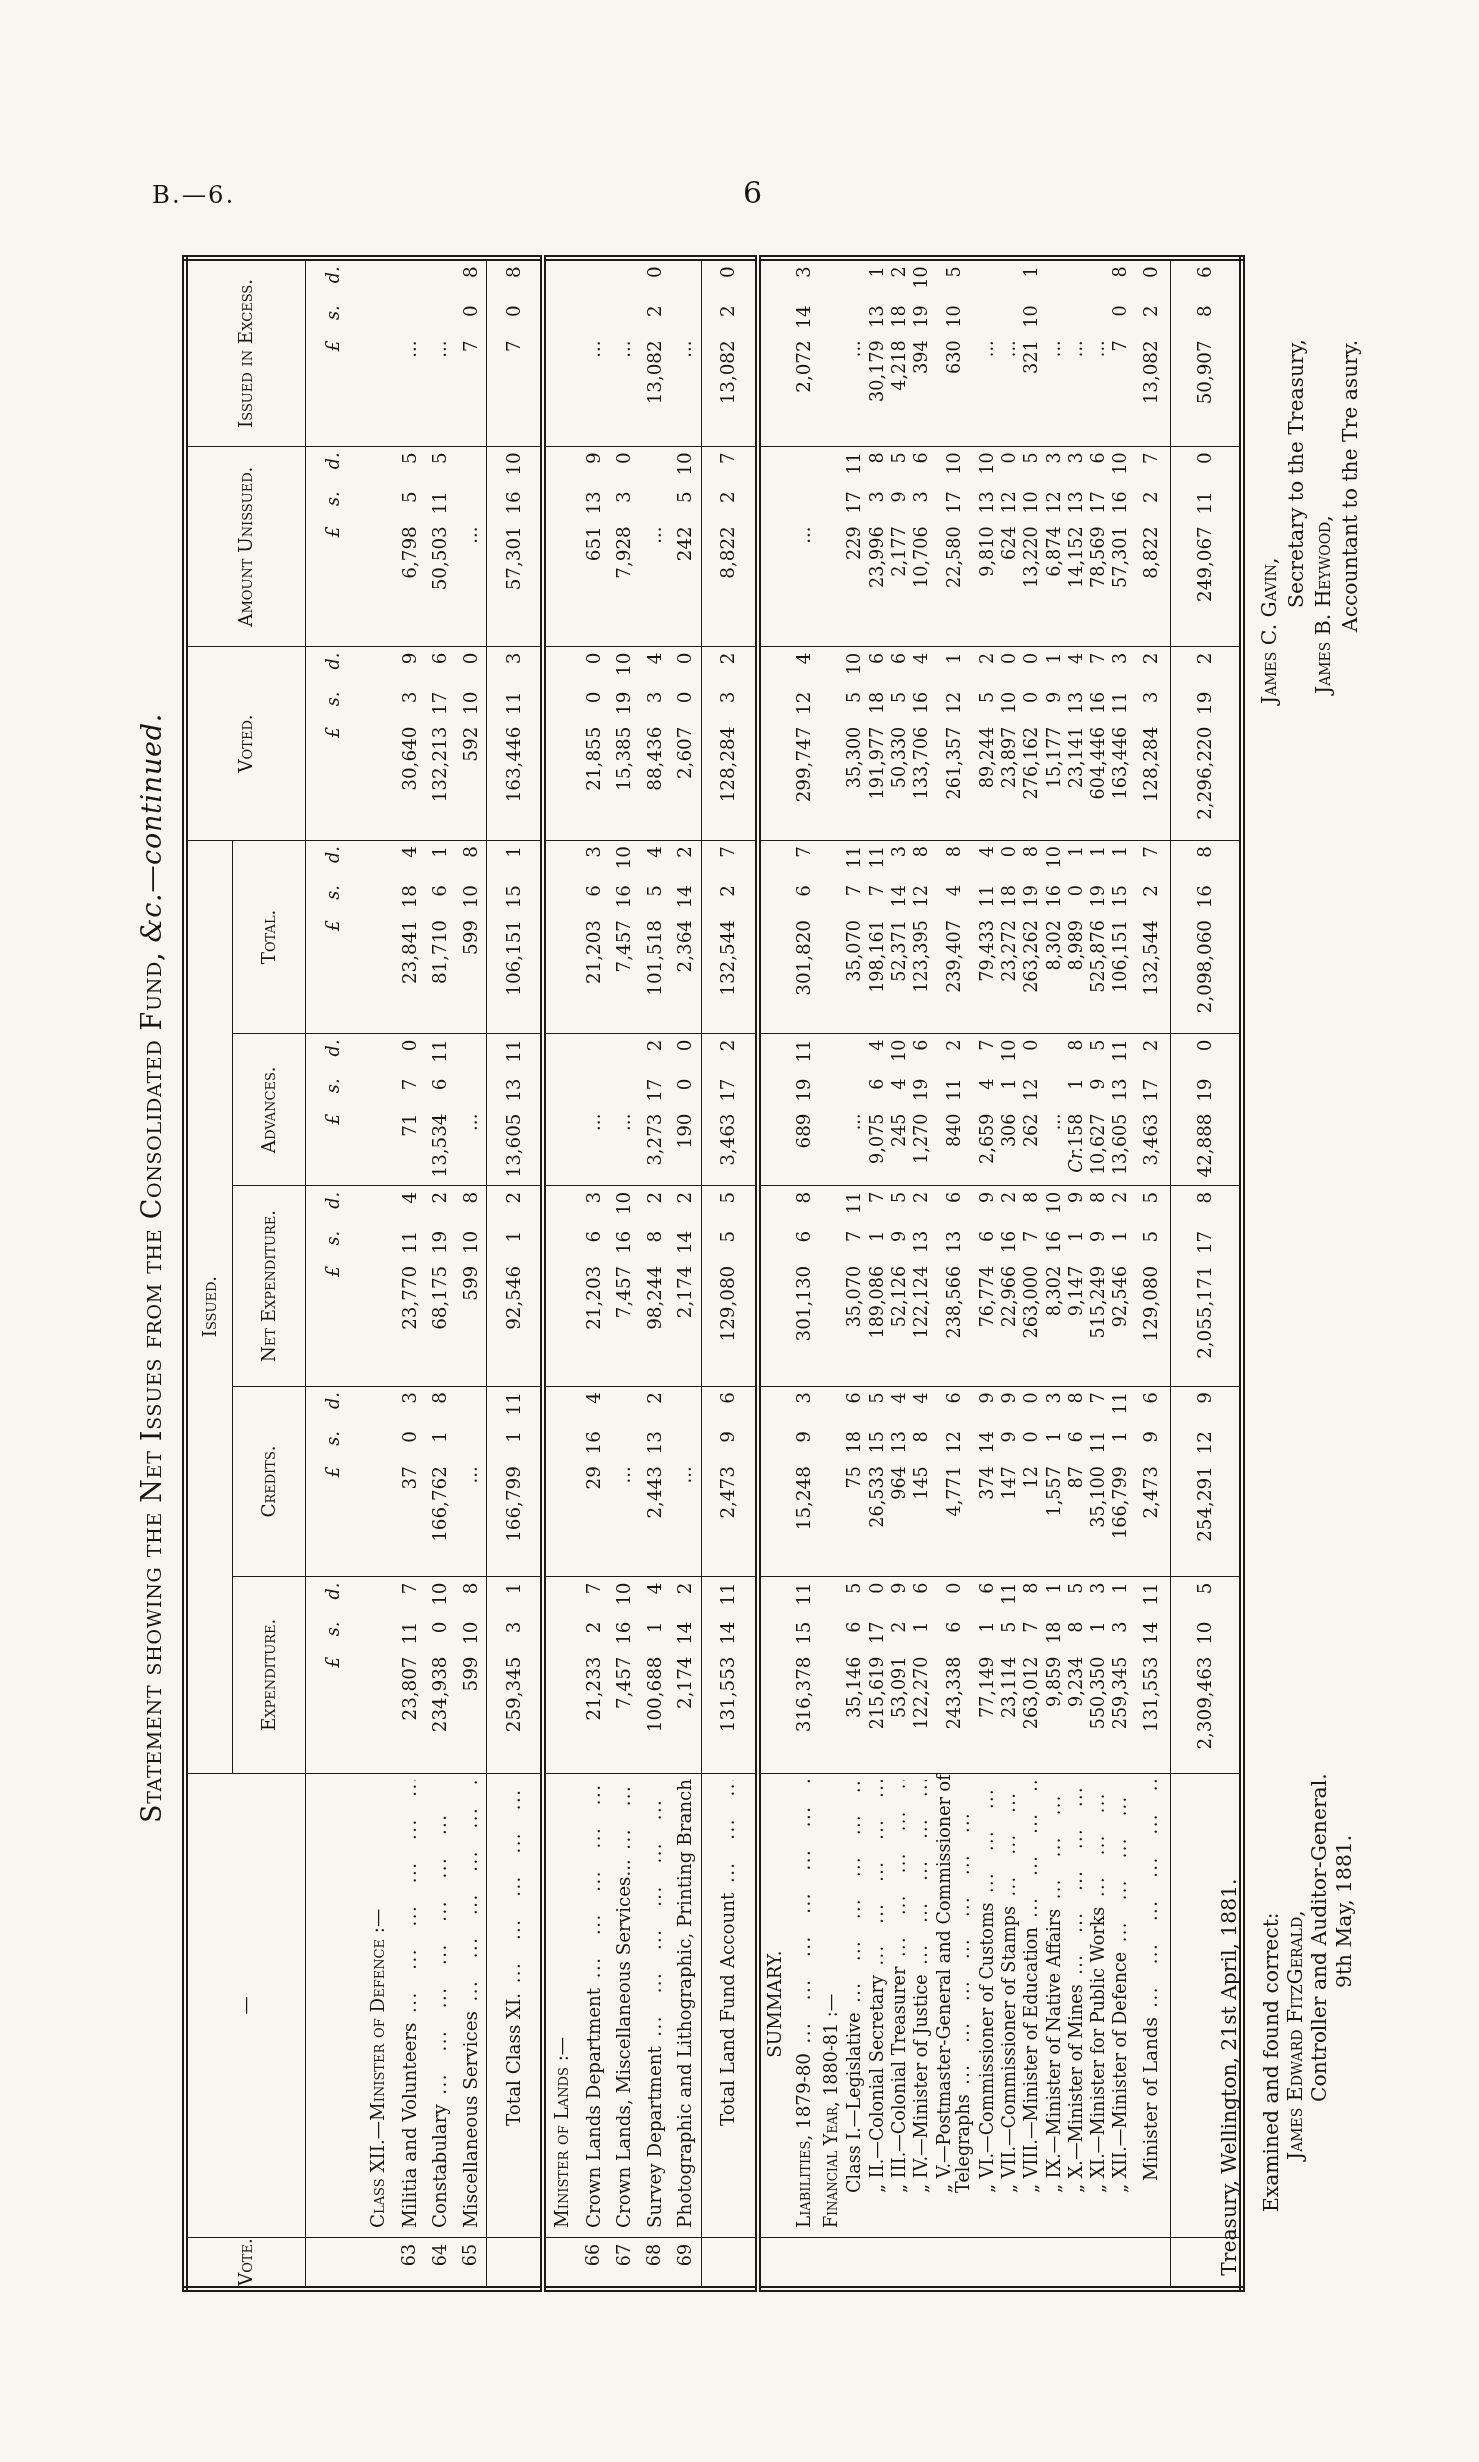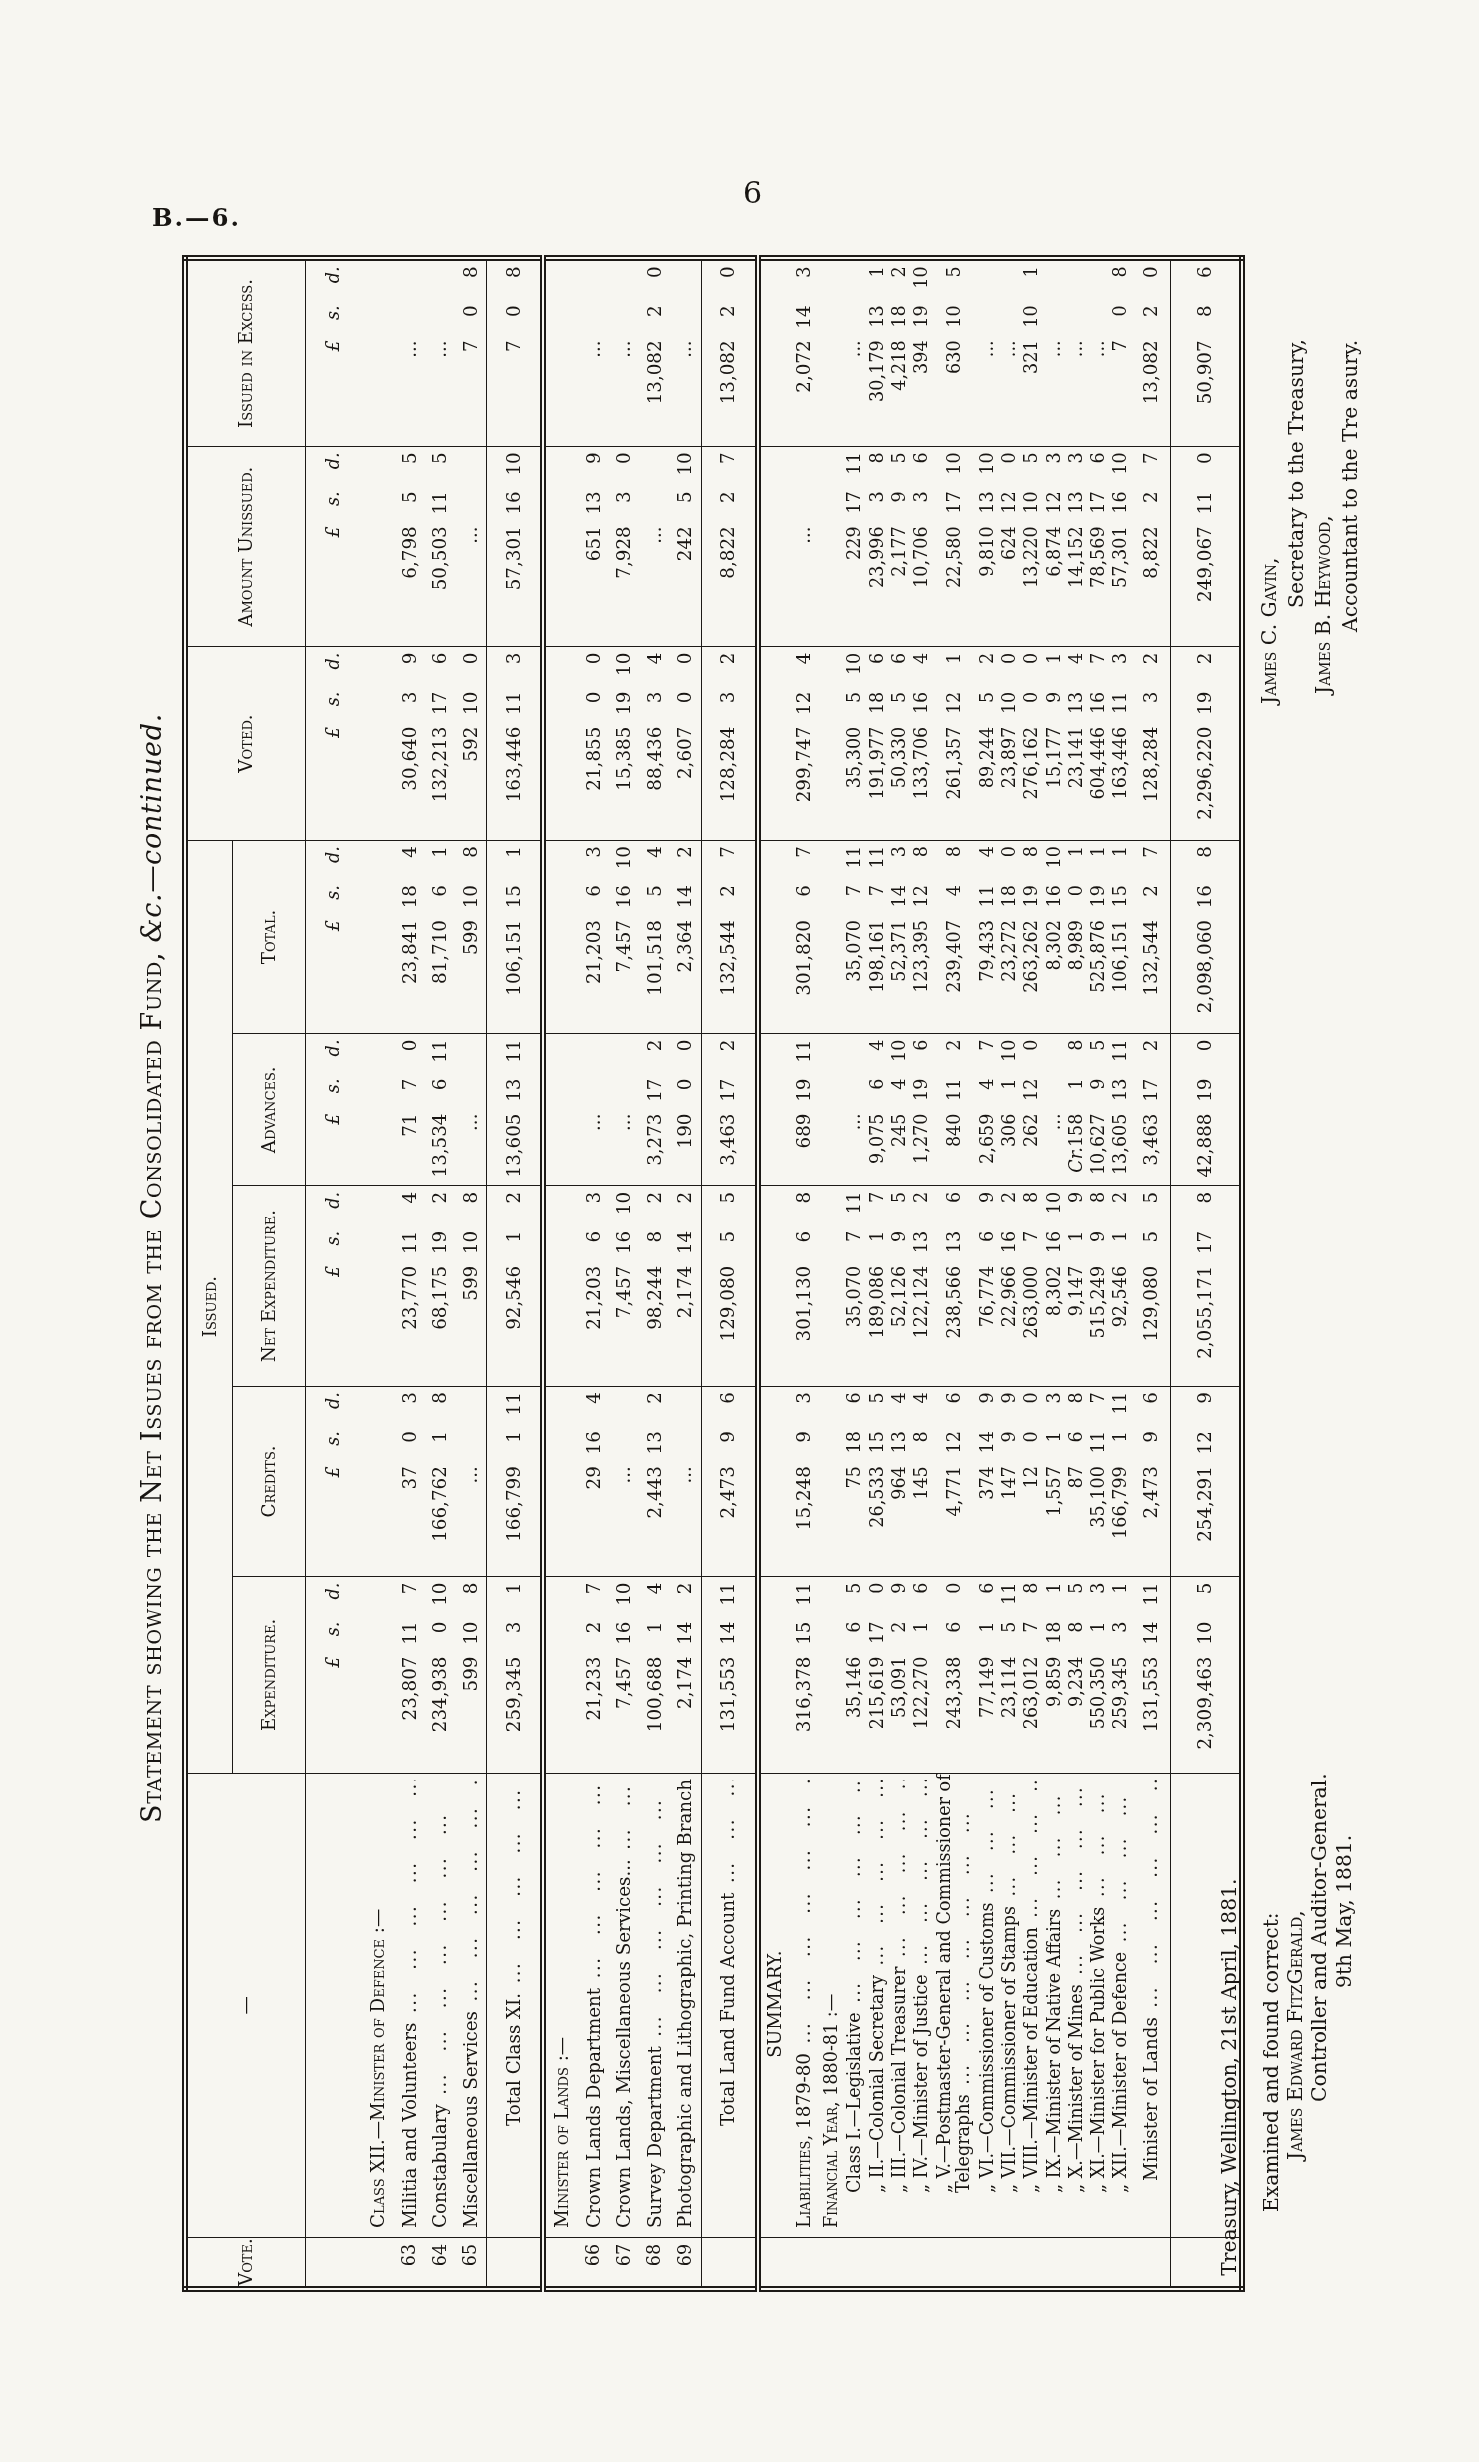--- a/index.html
+++ b/index.html
@@ -2,21 +2,21 @@
 <html style="font-size:10.8px"><head>
 <meta charset="utf-8">
 <style>
   html,body{margin:0;padding:0;}
   body{
     position:relative;width:1479px;height:2462px;overflow:hidden;
     background:#f7f6f1;color:#181512;
     font-family:"DejaVu Serif","Liberation Serif",serif;
   }
   
-  .corner-ref{position:absolute;left:152px;top:180px;font-size:24.4px;font-weight:bold;letter-spacing:2px;margin-top:23px;}
+  .corner-ref{position:absolute;left:152px;top:180px;font-size:24.4px;font-weight:normal;letter-spacing:2px;}
   .folio{position:absolute;left:743px;top:175px;font-size:30px;}
   
   #rot{
     position:absolute;left:132px;top:2292px;width:2048px;height:1280px;
     transform:rotate(-90deg);transform-origin:0 0;
   }
   .title{
     position:absolute;top:4.1px;left:0;width:2048px;text-align:center;
     font-size:27px;font-variant:small-caps;letter-spacing:0.7px;white-space:nowrap;
   }

